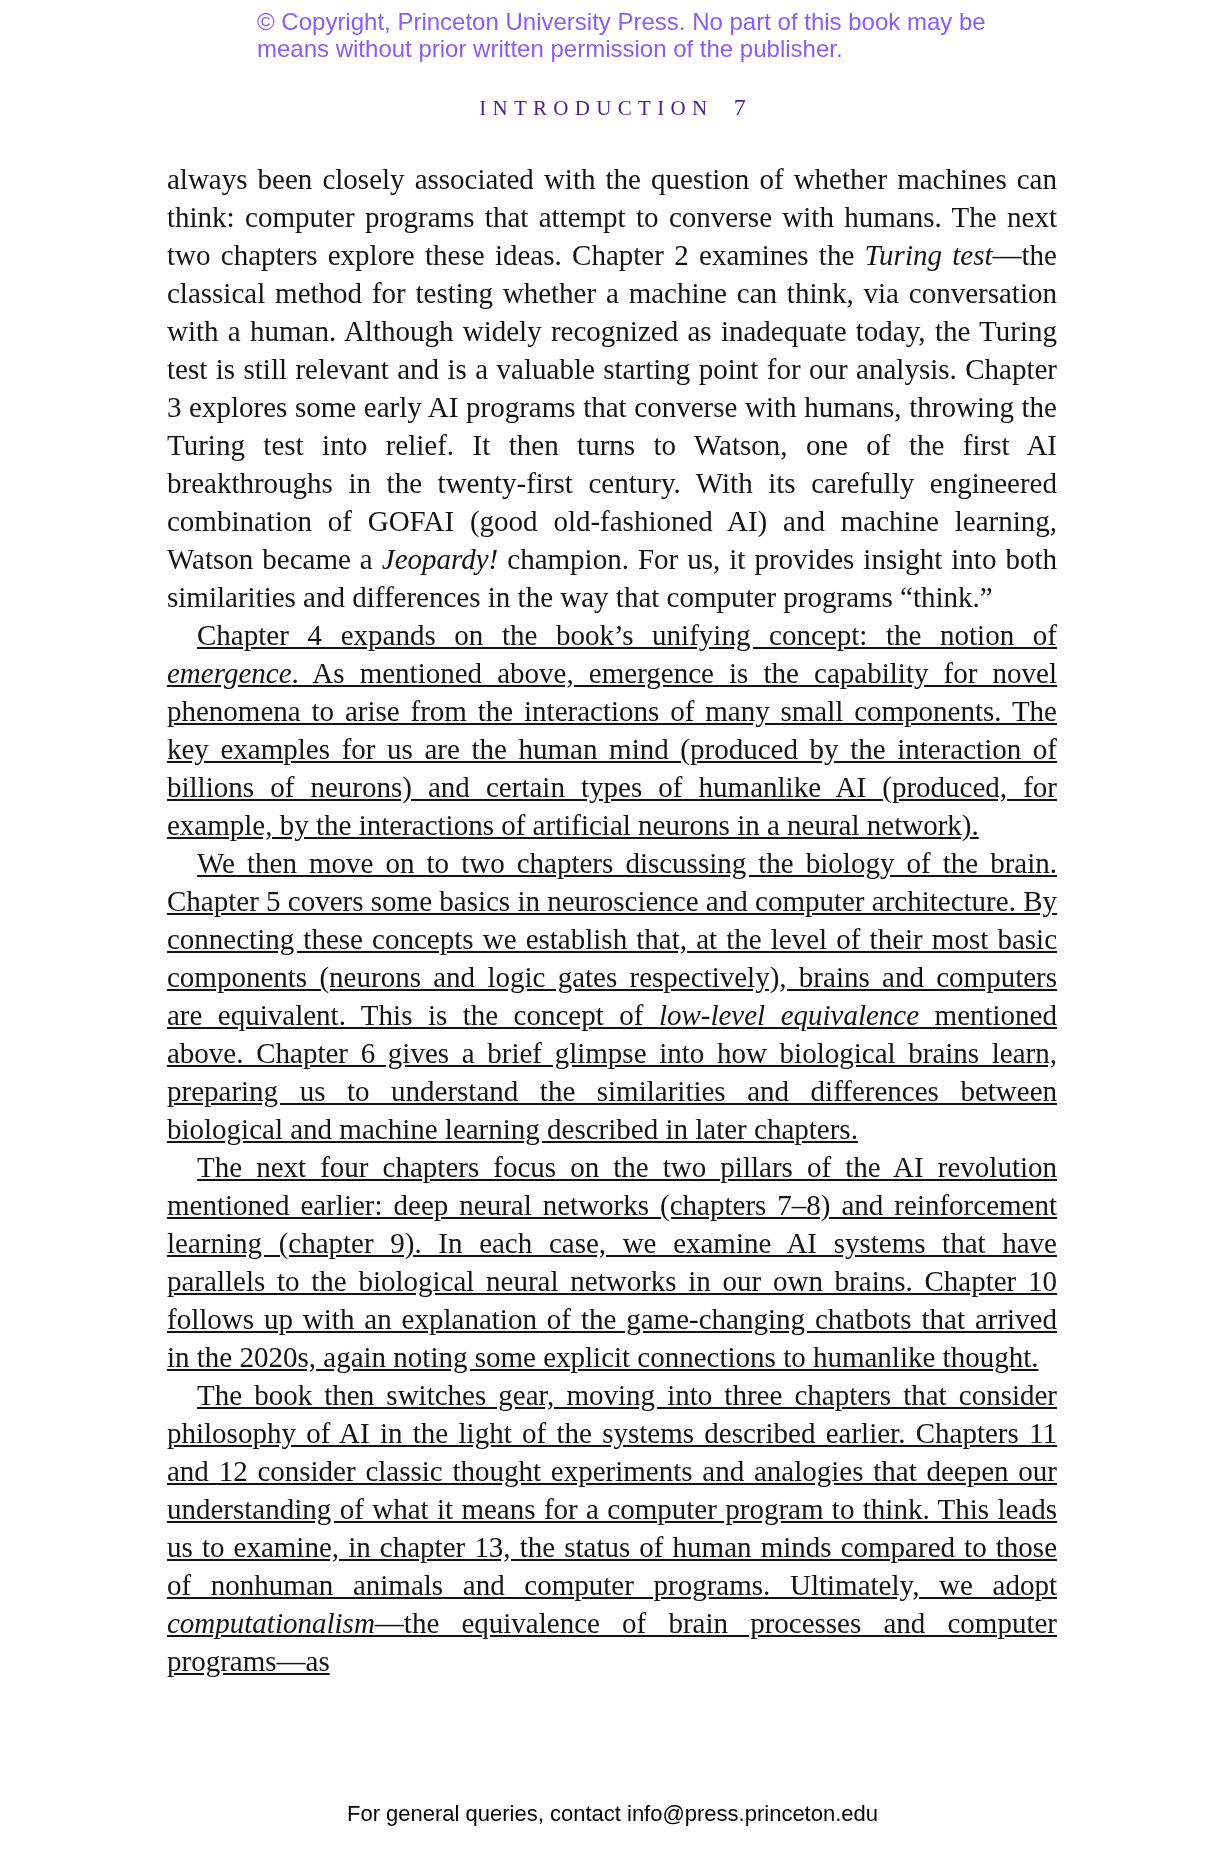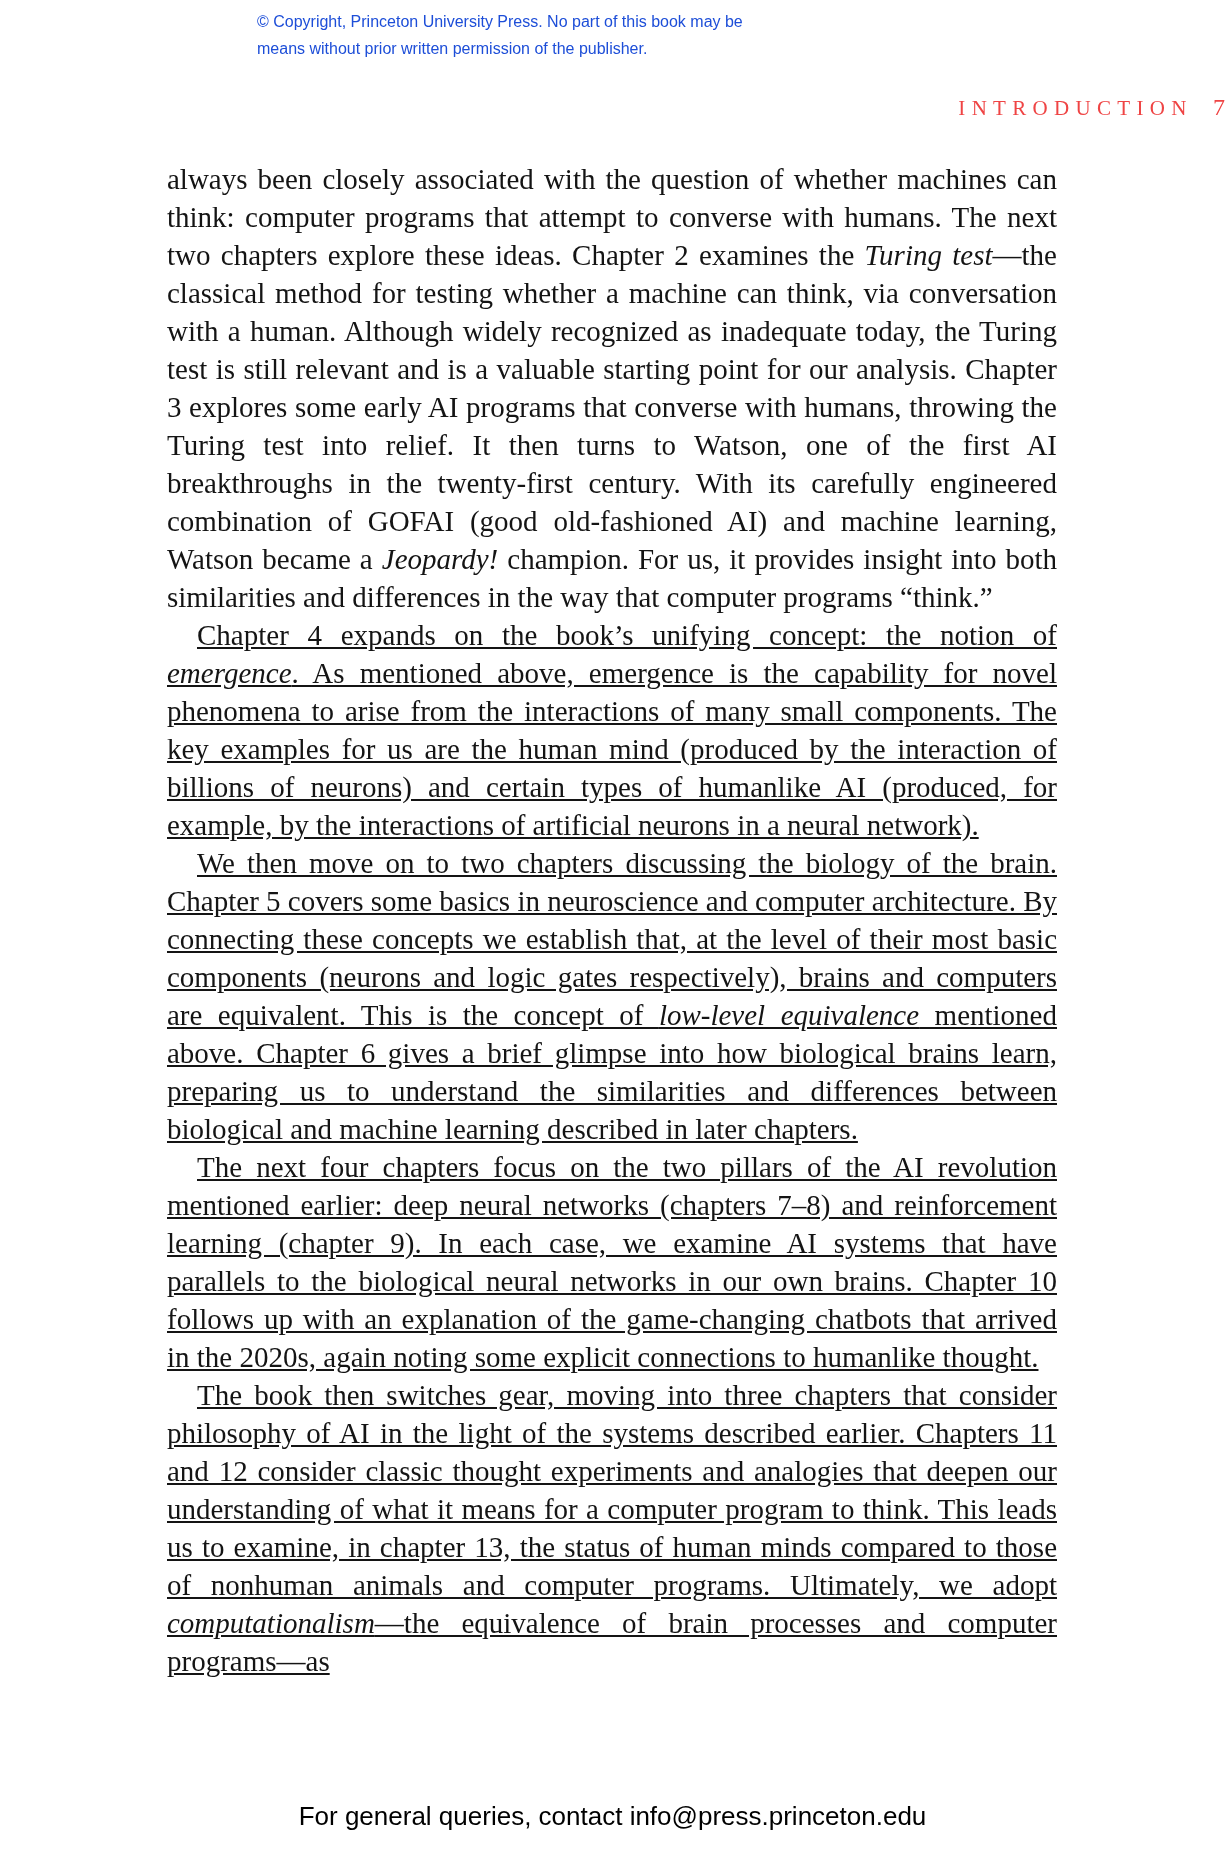--- a/index.html
+++ b/index.html
@@ -14,34 +14,34 @@
     background: #ffffff;
     overflow: hidden;
     color: #111111;
   }
   .copyright {
     position: absolute;
     left: 257px;
     top: 8px;
     width: 740px;
     font-family: "Liberation Sans", sans-serif;
-    font-size: 16px;
+    font-size: 24px;
     line-height: 27px;
-    color: #1d4ed8;
+    color: #8b5cf6;
   }
   .running-head {
     position: absolute;
     left: 0;
     top: 94px;
     width: 1225px;
-    text-align: right;
+    text-align: center;
     font-family: "Liberation Serif", serif;
     font-size: 21px;
     letter-spacing: 0.30em;
-    color: #ef4444;
+    color: #4c1d95;
     white-space: nowrap;
   }
   .running-head .pagenum {
     font-size: 24px;
     letter-spacing: 0;
     margin-left: 0.85em;
   }
   .body-text {
     position: absolute;
     left: 167px;
@@ -64,21 +64,21 @@
   .body-text .it {
     font-style: italic;
   }
   .footer {
     position: absolute;
     left: 0;
     top: 1801px;
     width: 1225px;
     text-align: center;
     font-family: "Liberation Sans", sans-serif;
-    font-size: 26px;
+    font-size: 22px;
     color: #000000;
   }
 </style>
 </head>
 <body>
 
 <div class="page">
 
   <div class="copyright">
       <div>© Copyright, Princeton University Press. No part of this book may be</div>

